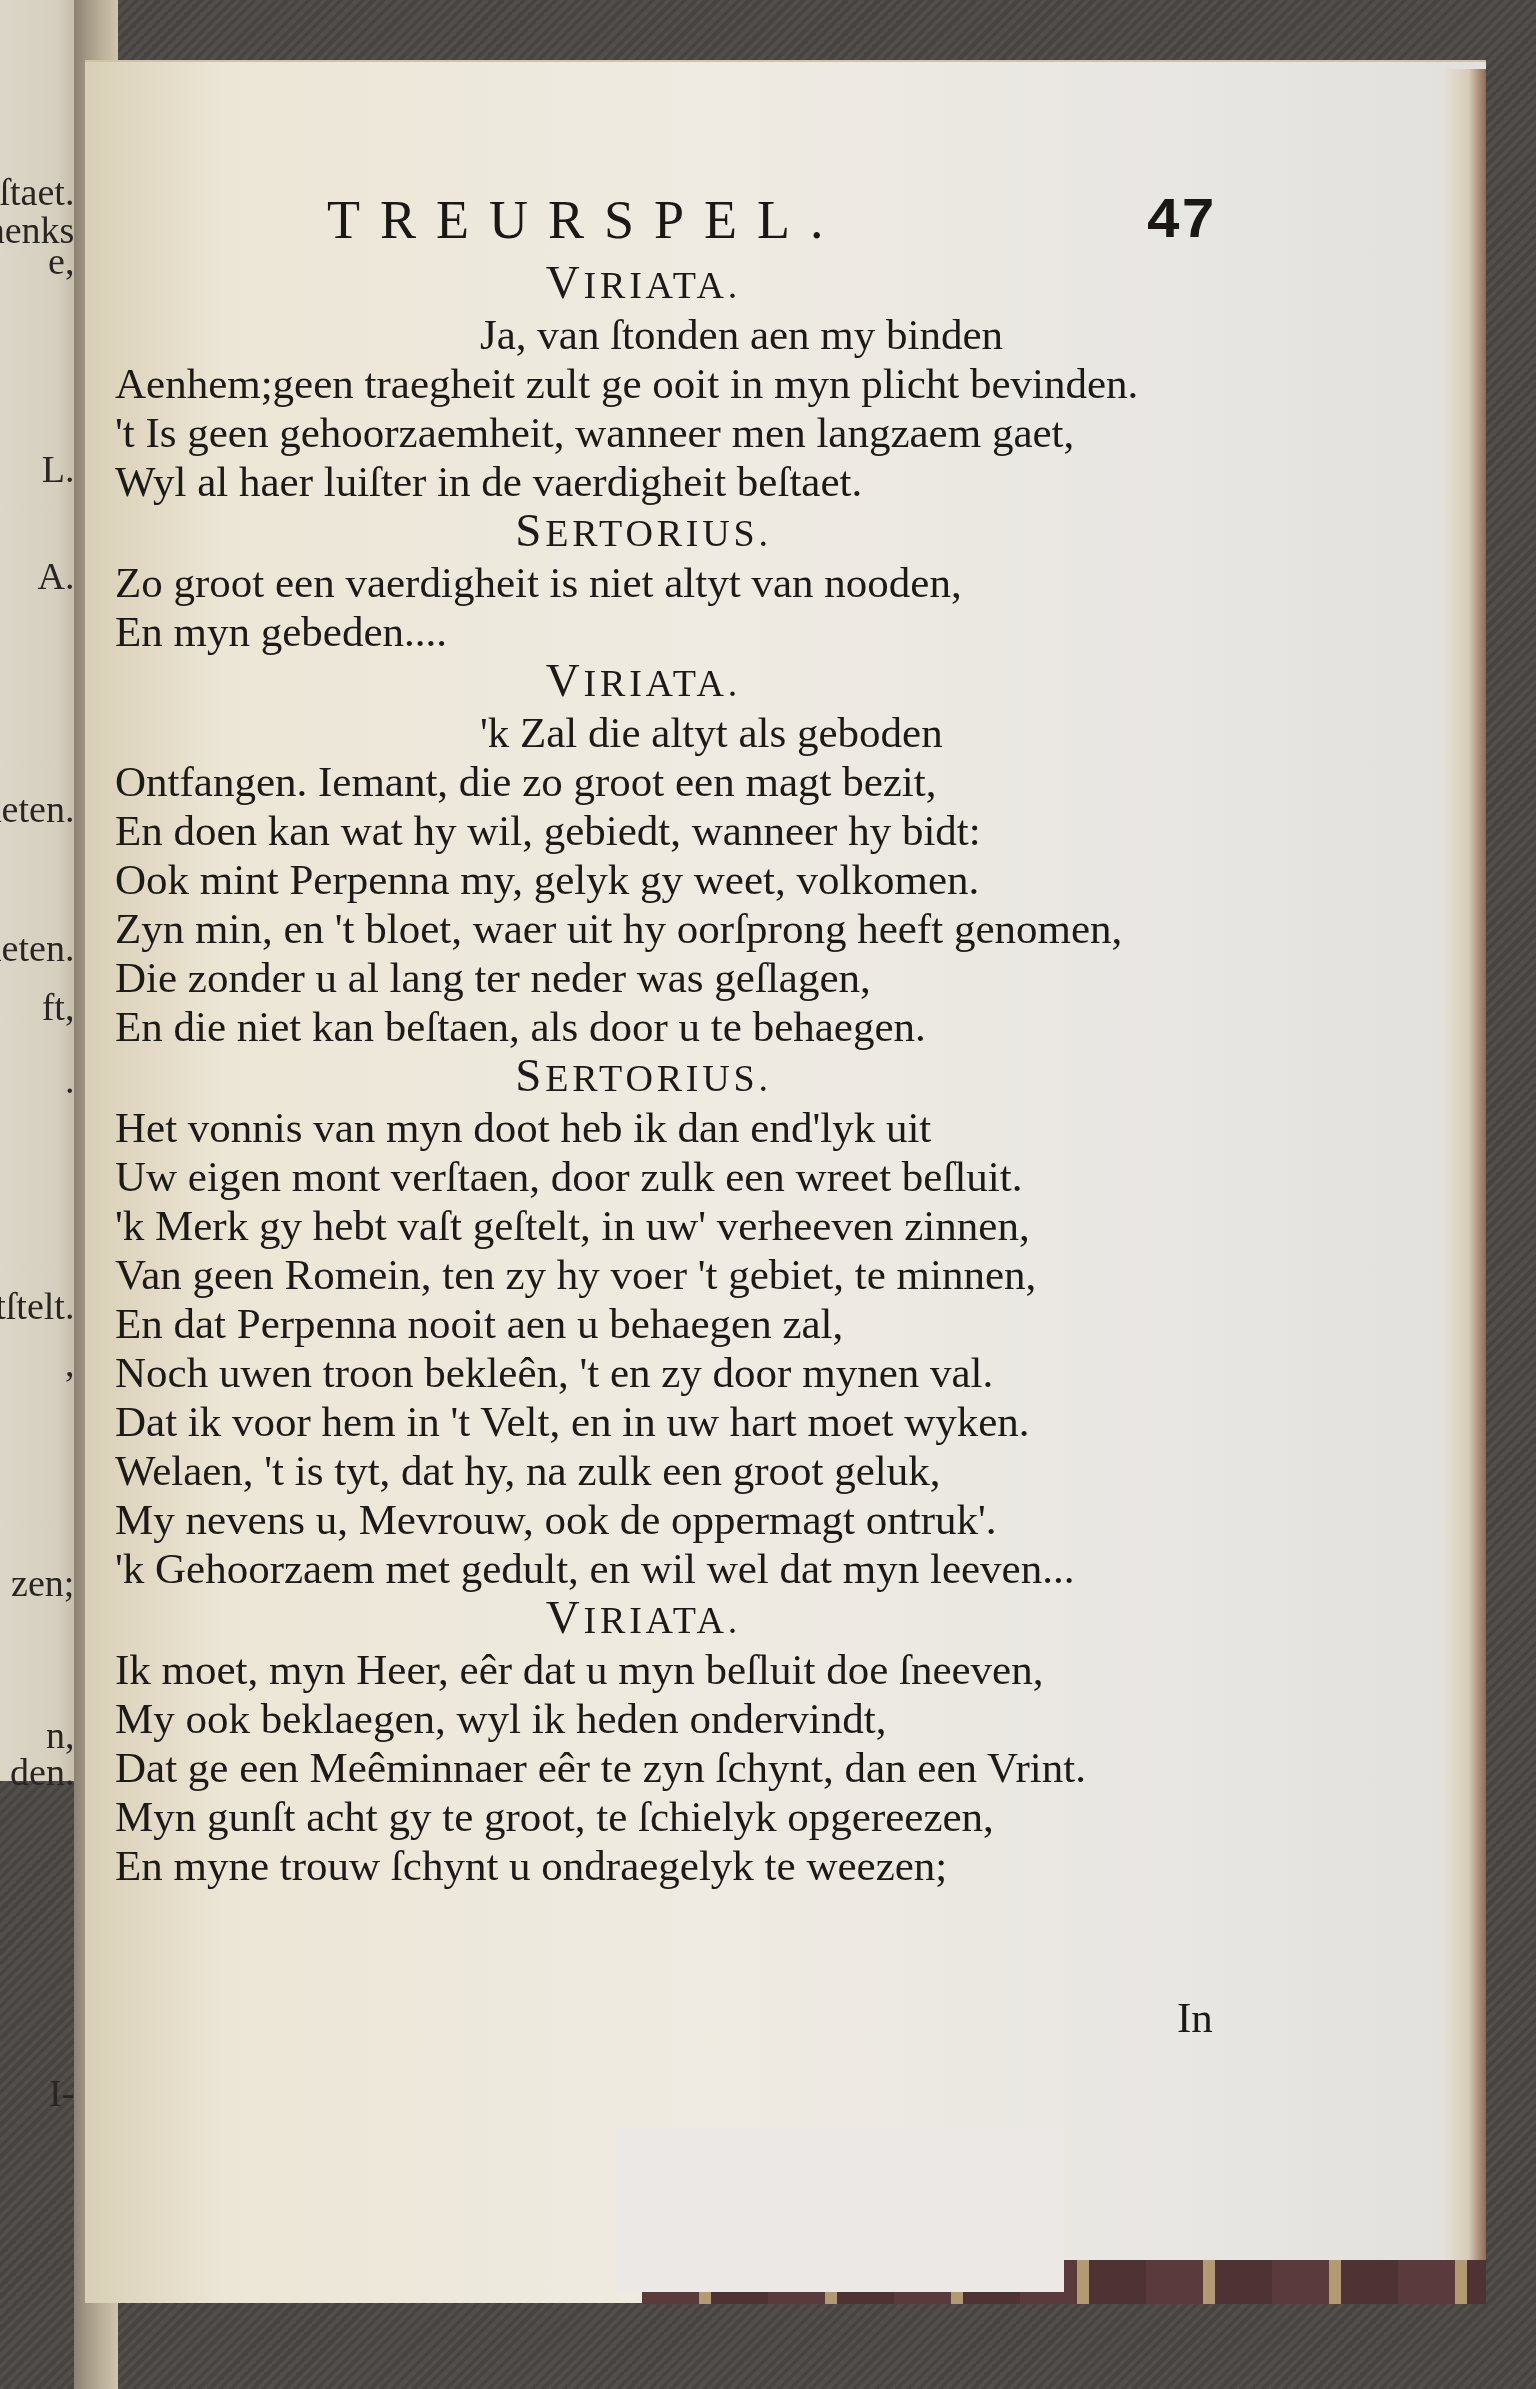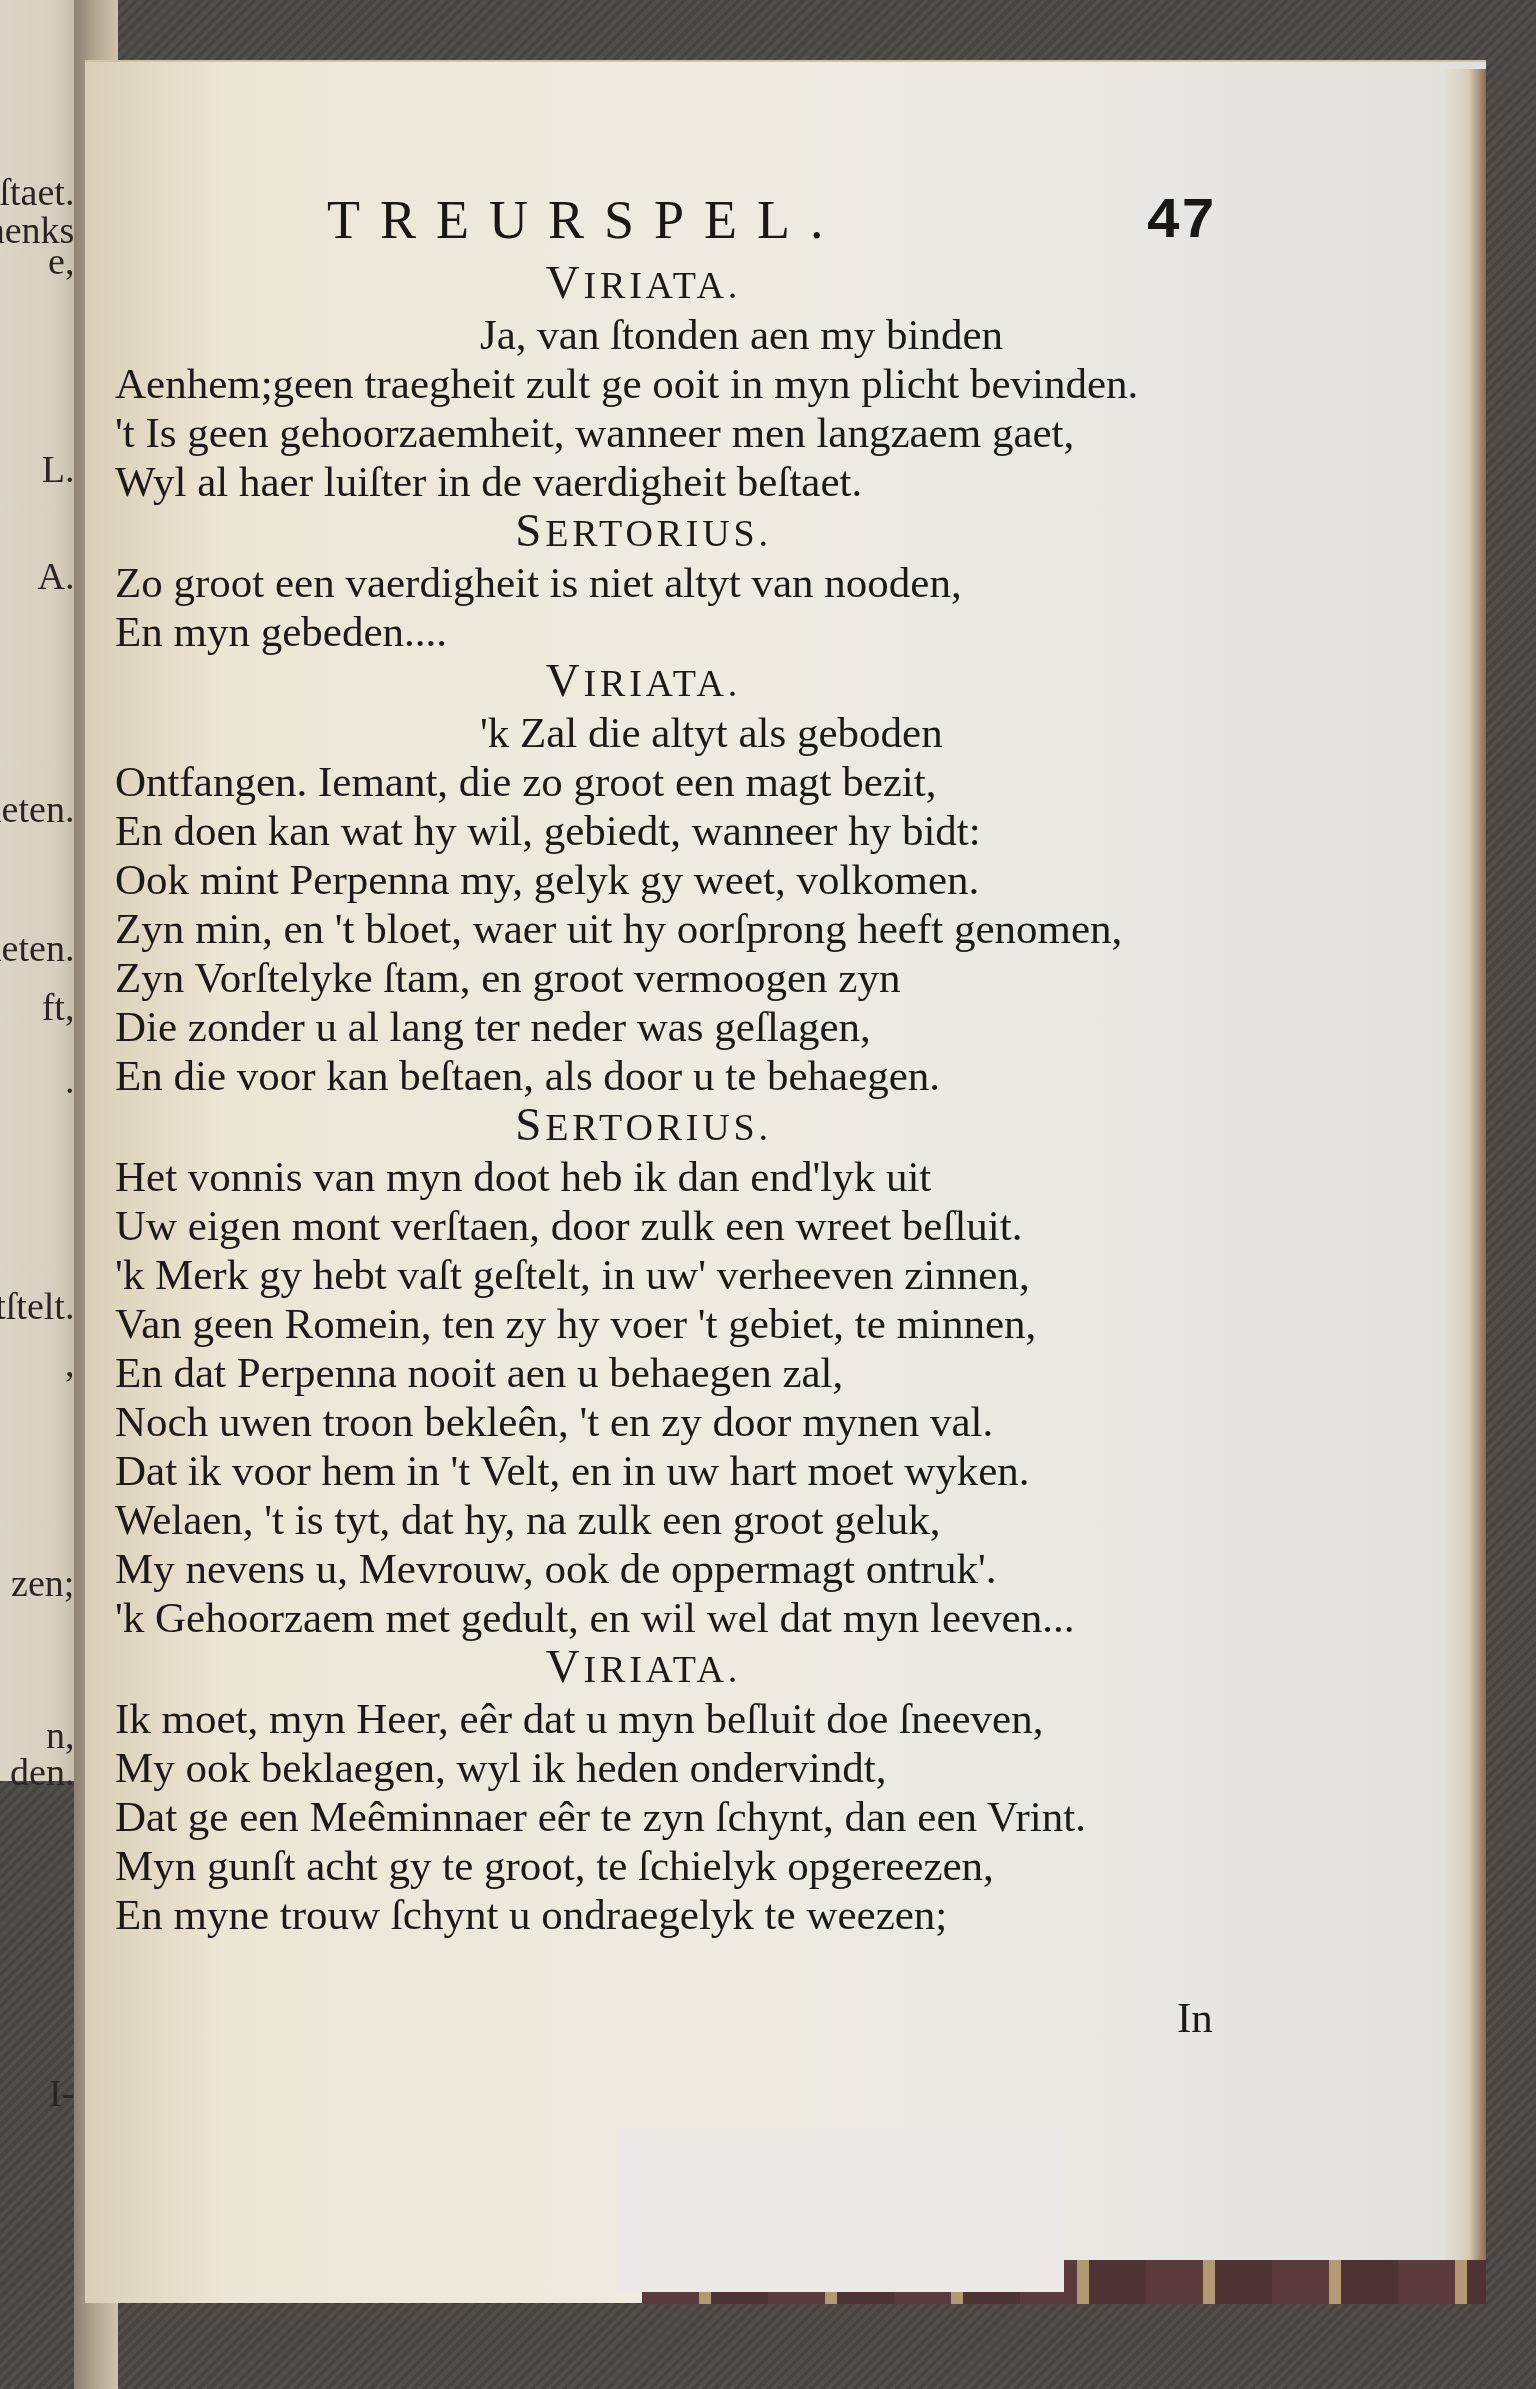--- a/index.html
+++ b/index.html
@@ -101,23 +101,22 @@
     <div class="line">Wyl al haer luiſter in de vaerdigheit beſtaet.</div>
     <div class="speaker">SERTORIUS.</div>
     <div class="line">Zo groot een vaerdigheit is niet altyt van nooden,</div>
     <div class="line">En myn gebeden....</div>
     <div class="speaker">VIRIATA.</div>
     <div class="line indent">'k Zal die altyt als geboden</div>
     <div class="line">Ontfangen. Iemant, die zo groot een magt bezit,</div>
     <div class="line">En doen kan wat hy wil, gebiedt, wanneer hy bidt:</div>
     <div class="line">Ook mint Perpenna my, gelyk gy weet, volkomen.</div>
     <div class="line">Zyn min, en 't bloet, waer uit hy oorſprong heeft genomen,</div>
-    <div class="line">Zyn Vorſtelyke ſtam, en groot vermoogen zyn</div>
     <div class="line">Die zonder u al lang ter neder was geſlagen,</div>
-    <div class="line">En die voor kan beſtaen, als door u te behaegen.</div>
+    <div class="line">En die niet kan beſtaen, als door u te behaegen.</div>
     <div class="speaker">SERTORIUS.</div>
     <div class="line">Het vonnis van myn doot heb ik dan end'lyk uit</div>
     <div class="line">Uw eigen mont verſtaen, door zulk een wreet beſluit.</div>
     <div class="line">'k Merk gy hebt vaſt geſtelt, in uw' verheeven zinnen,</div>
     <div class="line">Van geen Romein, ten zy hy voer 't gebiet, te minnen,</div>
     <div class="line">En dat Perpenna nooit aen u behaegen zal,</div>
     <div class="line">Noch uwen troon bekleên, 't en zy door mynen val.</div>
     <div class="line">Dat ik voor hem in 't Velt, en in uw hart moet wyken.</div>
     <div class="line">Welaen, 't is tyt, dat hy, na zulk een groot geluk,</div>
     <div class="line">My nevens u, Mevrouw, ook de oppermagt ontruk'.</div>

